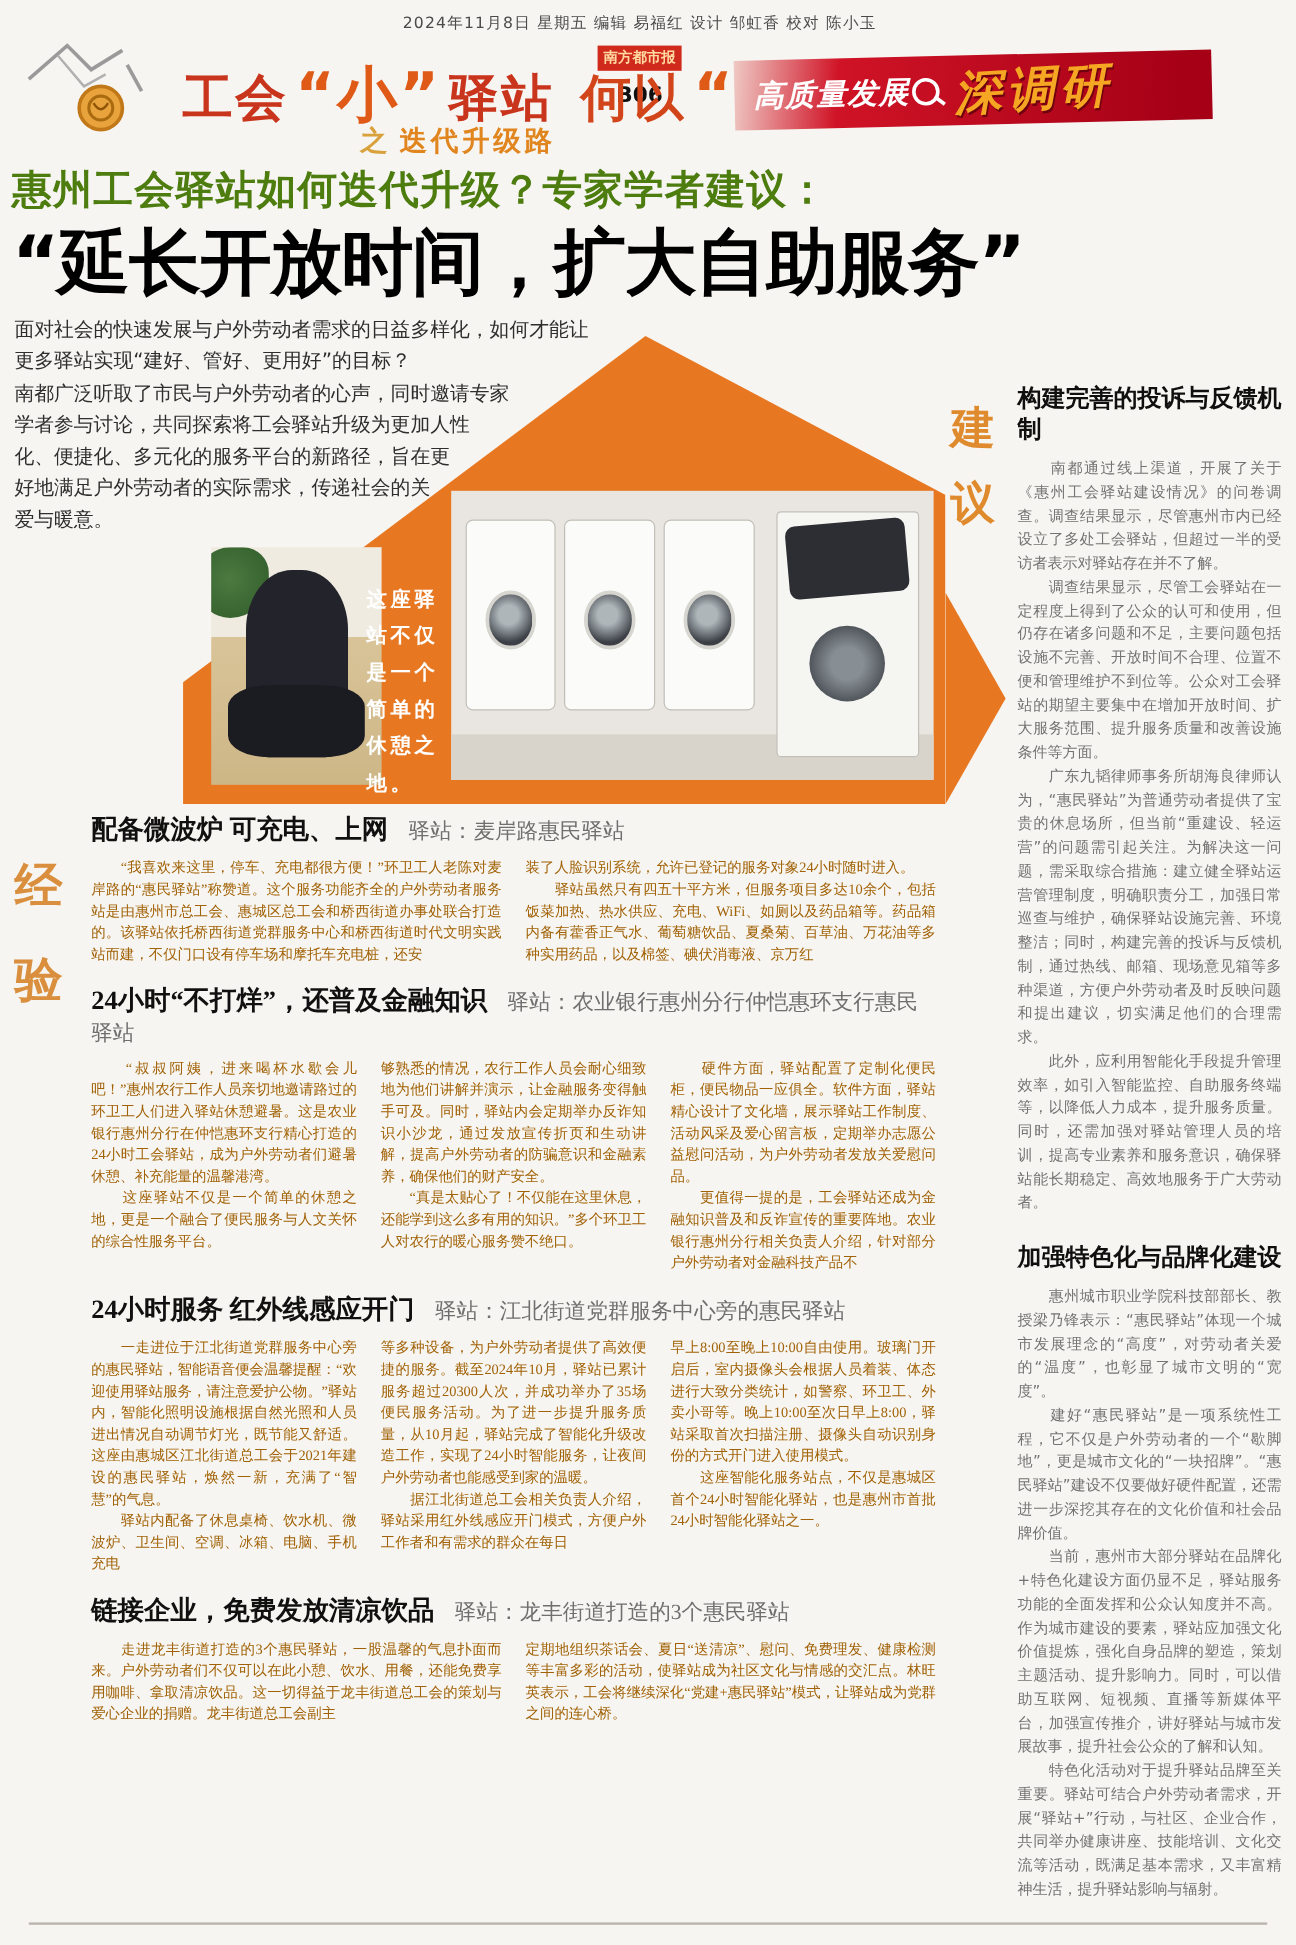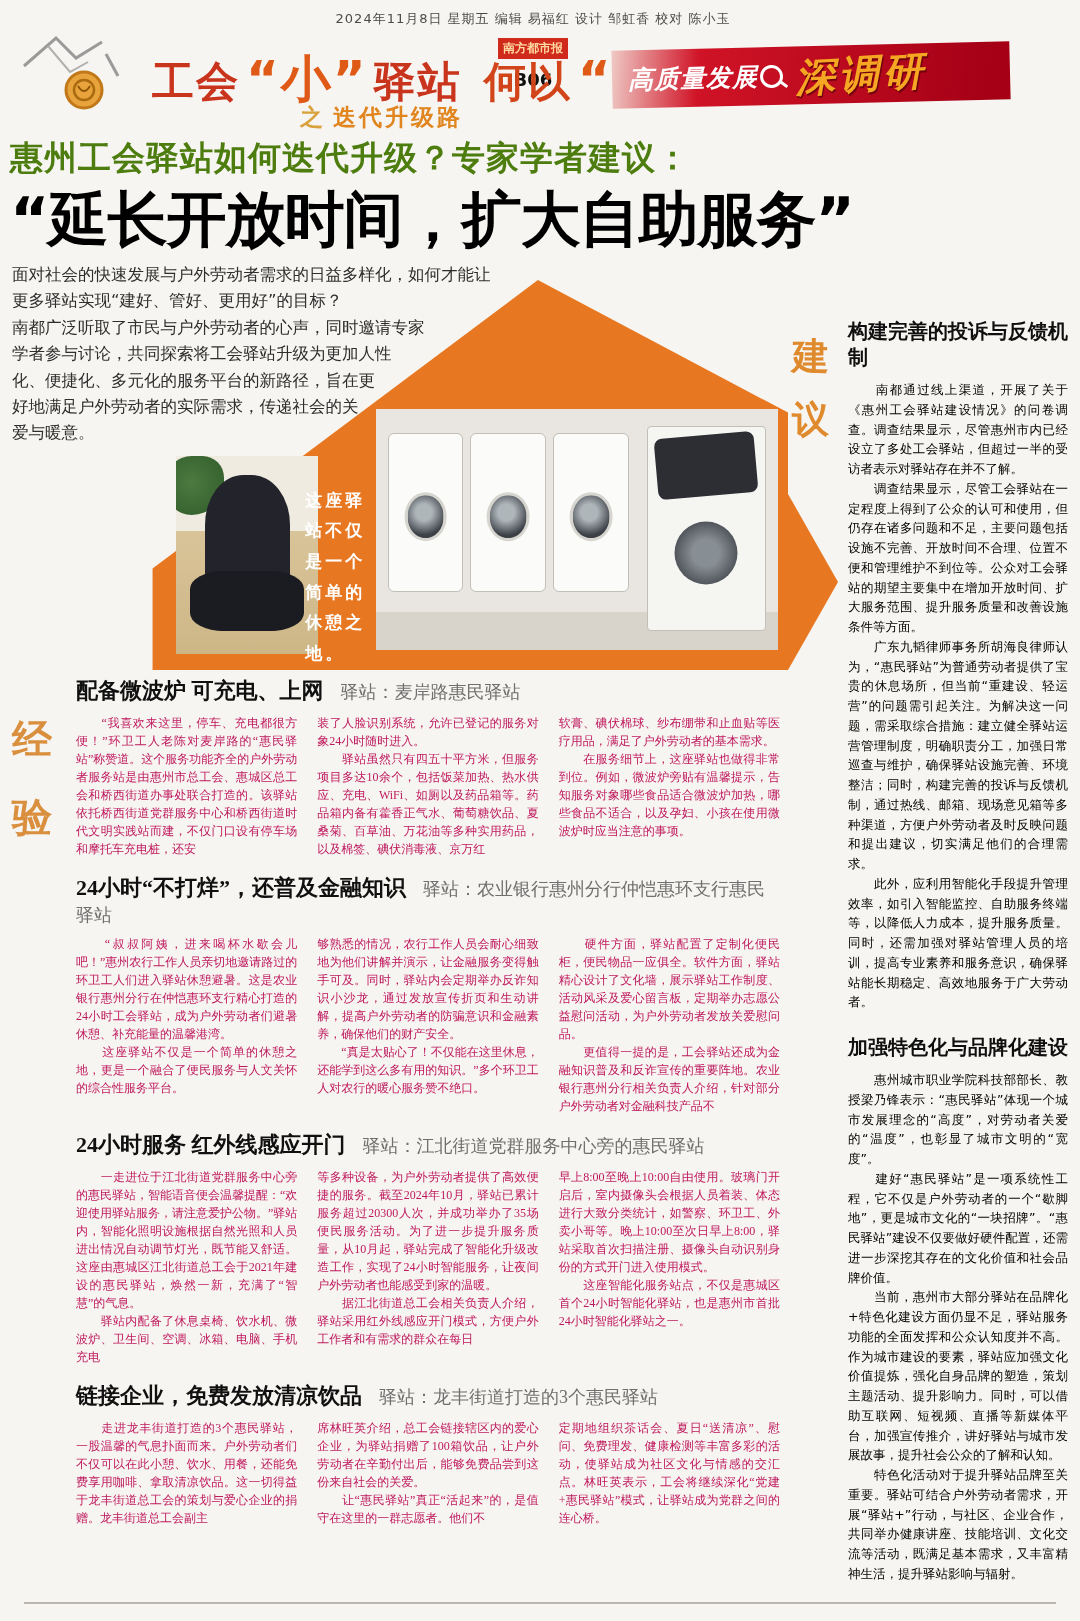--- a/index.html
+++ b/index.html
@@ -69,28 +69,28 @@
 
   
   .exp { position:absolute; left:12px; top:676px; width:768px; }
   .exp-label { position:absolute; left:0px; top:24px; width:1.25em; font-size:40px; font-weight:700; color:#d98f3e; line-height:1.95; word-break:break-all; }
   .exp-sections { margin-left:64px;font-family:Liberation Serif, serif; }
   .exp-section { margin-bottom:15px; }
   .exp-h { margin-bottom:8px; }
   .exp-title { font-size:22px; font-weight:800; color:#101010; }
   .exp-station { font-size:18px; color:#6f6f6f; margin-left:13px; }
   .exp-cols { display:flex; gap:20px; }
-  .exp-col { flex:1; font-size:12px; line-height:1.5; color:#be185d; text-align:justify; white-space:pre-line; }
+  .exp-col { flex:1; font-size:12px; line-height:1.5; color:#a16207; text-align:justify; white-space:pre-line; }
 
   
   .sugg { position:absolute; left:848px; top:318px; width:220px; }
   .sugg-label { position:absolute; left:-56px; top:8px; width:1.25em; font-size:37px; font-weight:700; color:#e08a2e; line-height:1.7; word-break:break-all; }
   .sugg-title { font-size:20px; font-weight:800; color:#0f0f0f; margin:0 0 10px 0; line-height:1.3; }
   .sugg-title.second { margin-top:22px; }
-  .sugg p { margin:0; font-size:12.5px; line-height:1.58; color:#000000; text-align:justify; }
+  .sugg p { margin:0; font-size:12.5px; line-height:1.58; color:#737373; text-align:justify; }
 
   .bottom-rule { position:absolute; left:24px; right:24px; top:1602px; border-top:2px solid #bab6af; }
 </style>
 </head>
 <body>
 
 <div class="page">
 
   <div class="masthead">
     <span class="mast-text">2024年11月8日 星期五  编辑 易福红 设计 邹虹香 校对 陈小玉</span>
@@ -158,22 +158,20 @@
 
       <div class="exp-section">
         <div class="exp-h">
           <span class="exp-title">配备微波炉 可充电、上网</span>
           <span class="exp-station">驿站：麦岸路惠民驿站</span>
         </div>
         <div class="exp-cols">
           <div class="exp-col">　　“我喜欢来这里，停车、充电都很方便！”环卫工人老陈对麦岸路的“惠民驿站”称赞道。这个服务功能齐全的户外劳动者服务站是由惠州市总工会、惠城区总工会和桥西街道办事处联合打造的。该驿站依托桥西街道党群服务中心和桥西街道时代文明实践站而建，不仅门口设有停车场和摩托车充电桩，还安</div>
           <div class="exp-col">装了人脸识别系统，允许已登记的服务对象24小时随时进入。
 　　驿站虽然只有四五十平方米，但服务项目多达10余个，包括饭菜加热、热水供应、充电、WiFi、如厕以及药品箱等。药品箱内备有藿香正气水、葡萄糖饮品、夏桑菊、百草油、万花油等多种实用药品，以及棉签、碘伏消毒液、京万红</div>
-          <div class="exp-col">软膏、碘伏棉球、纱布绷带和止血贴等医疗用品，满足了户外劳动者的基本需求。
-　　在服务细节上，这座驿站也做得非常到位。例如，微波炉旁贴有温馨提示，告知服务对象哪些食品适合微波炉加热，哪些食品不适合，以及孕妇、小孩在使用微波炉时应当注意的事项。</div>
         </div>
       </div>
 
       <div class="exp-section">
         <div class="exp-h">
           <span class="exp-title">24小时“不打烊”，还普及金融知识</span>
           <span class="exp-station">驿站：农业银行惠州分行仲恺惠环支行惠民驿站</span>
         </div>
         <div class="exp-cols">
           <div class="exp-col">　　“叔叔阿姨，进来喝杯水歇会儿吧！”惠州农行工作人员亲切地邀请路过的环卫工人们进入驿站休憩避暑。这是农业银行惠州分行在仲恺惠环支行精心打造的24小时工会驿站，成为户外劳动者们避暑休憩、补充能量的温馨港湾。
@@ -200,22 +198,20 @@
         </div>
       </div>
 
       <div class="exp-section">
         <div class="exp-h">
           <span class="exp-title">链接企业，免费发放清凉饮品</span>
           <span class="exp-station">驿站：龙丰街道打造的3个惠民驿站</span>
         </div>
         <div class="exp-cols">
           <div class="exp-col">　　走进龙丰街道打造的3个惠民驿站，一股温馨的气息扑面而来。户外劳动者们不仅可以在此小憩、饮水、用餐，还能免费享用咖啡、拿取清凉饮品。这一切得益于龙丰街道总工会的策划与爱心企业的捐赠。龙丰街道总工会副主</div>
-          <div class="exp-col">席林旺英介绍，总工会链接辖区内的爱心企业，为驿站捐赠了100箱饮品，让户外劳动者在辛勤付出后，能够免费品尝到这份来自社会的关爱。
-　　让“惠民驿站”真正“活起来”的，是值守在这里的一群志愿者。他们不</div>
           <div class="exp-col">定期地组织茶话会、夏日“送清凉”、慰问、免费理发、健康检测等丰富多彩的活动，使驿站成为社区文化与情感的交汇点。林旺英表示，工会将继续深化“党建+惠民驿站”模式，让驿站成为党群之间的连心桥。</div>
         </div>
       </div>
 
     </div>
   </div>
 
   <div class="sugg">
     <div class="sugg-label">建议</div>
     <div class="sugg-title">构建完善的投诉与反馈机制</div>

